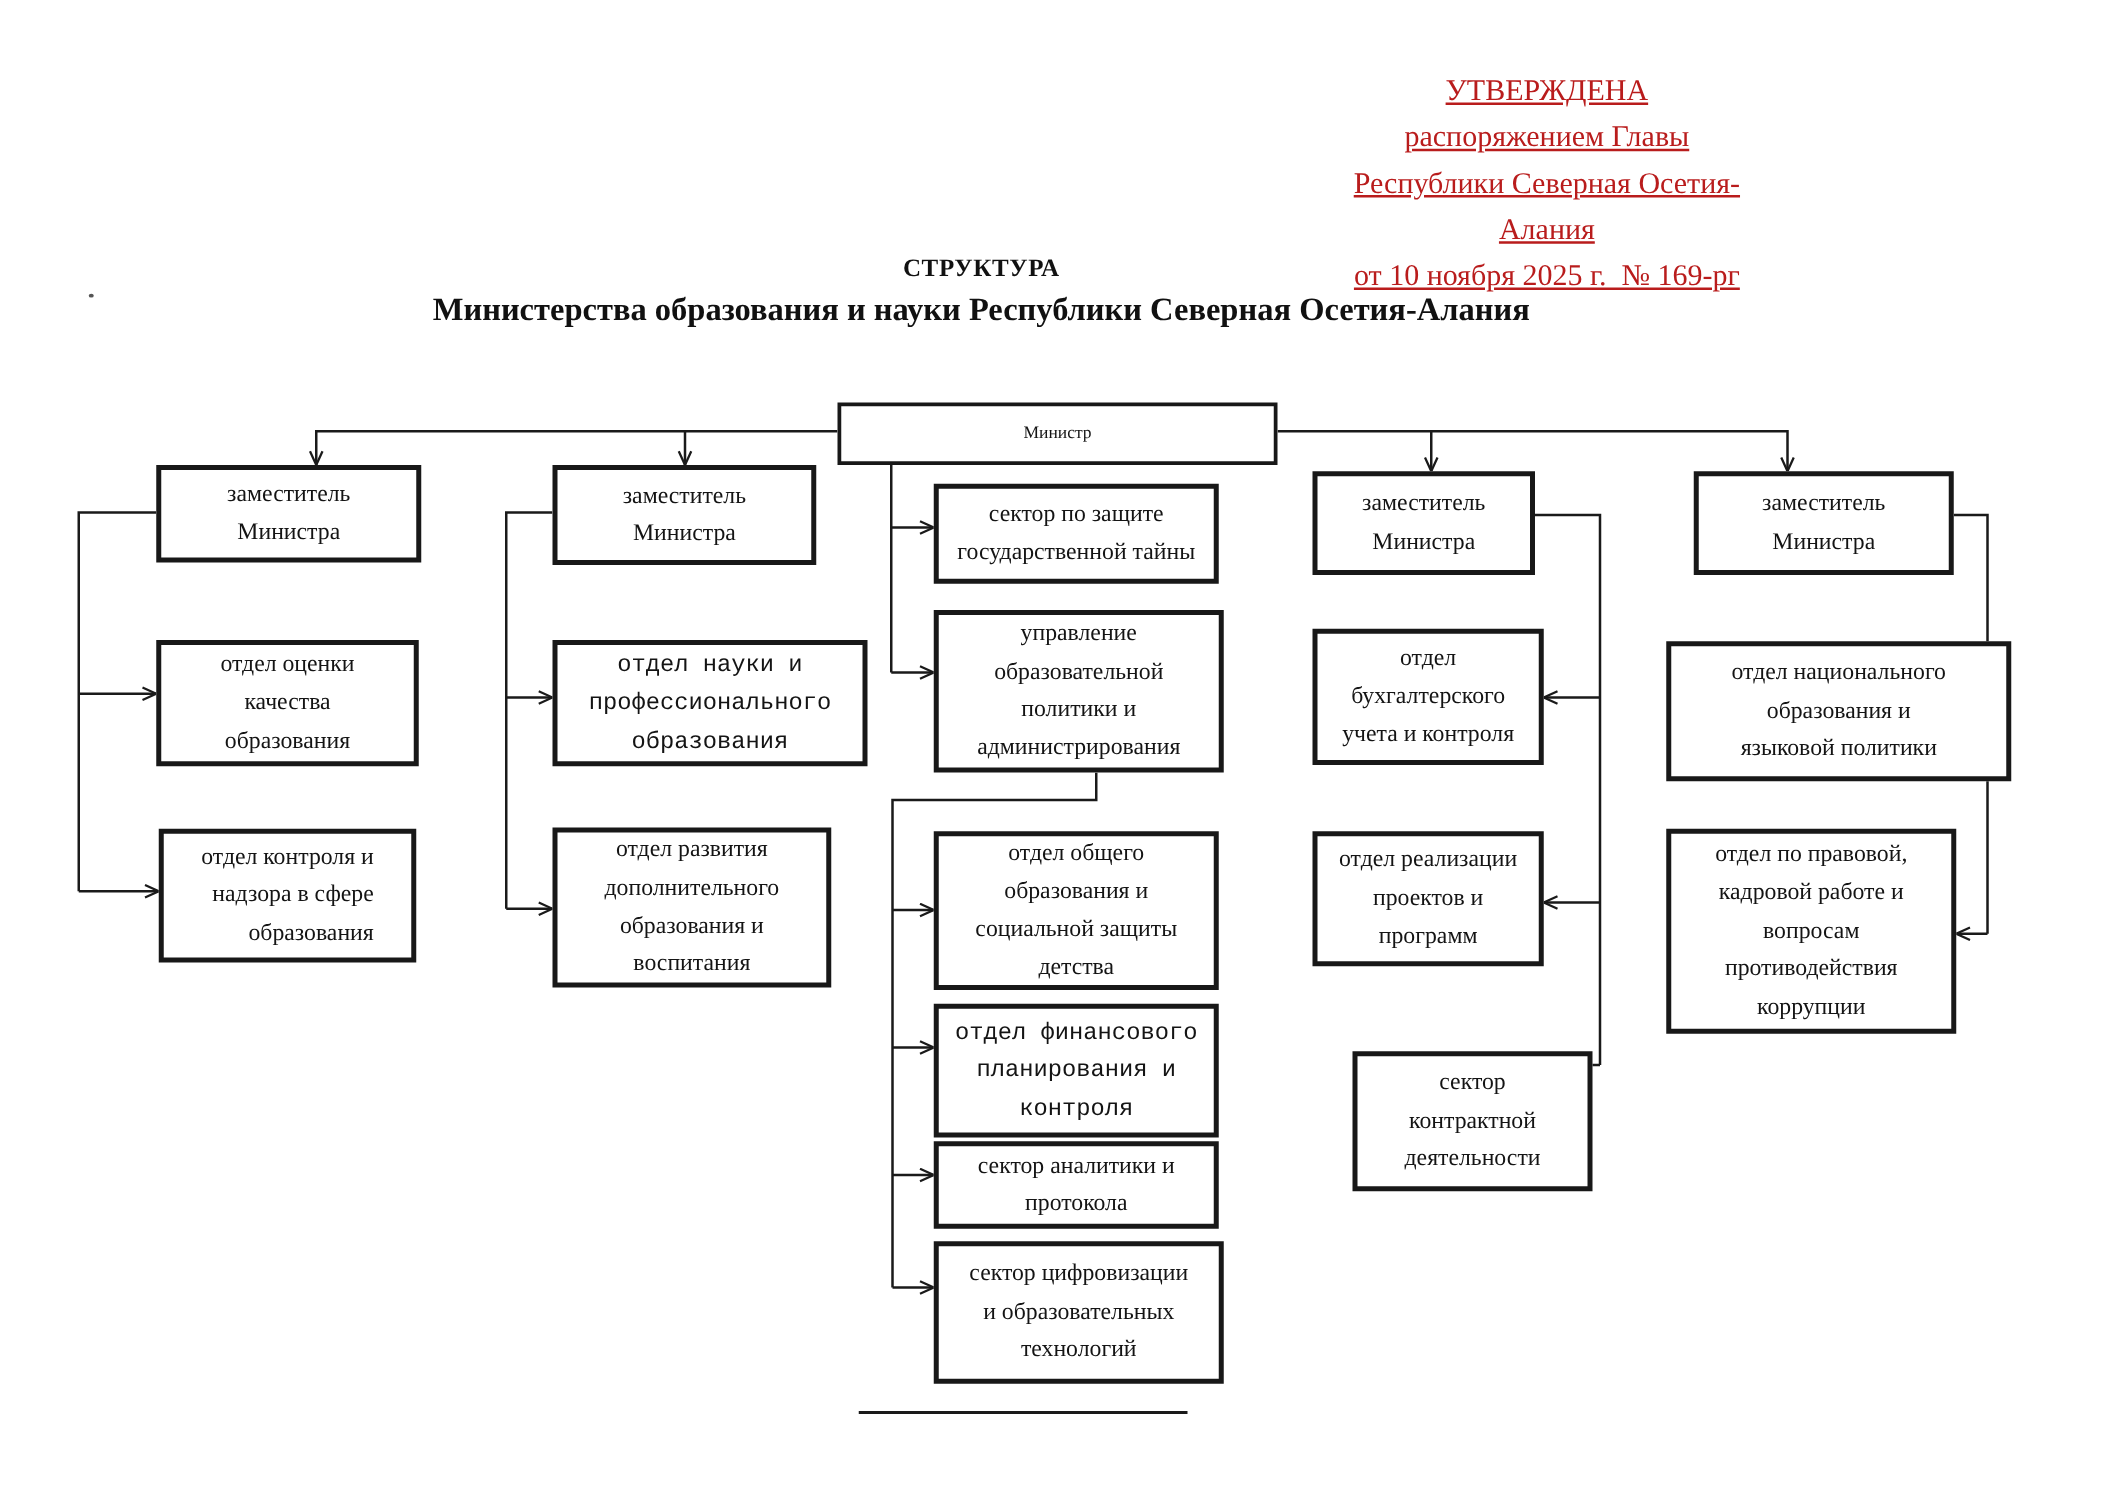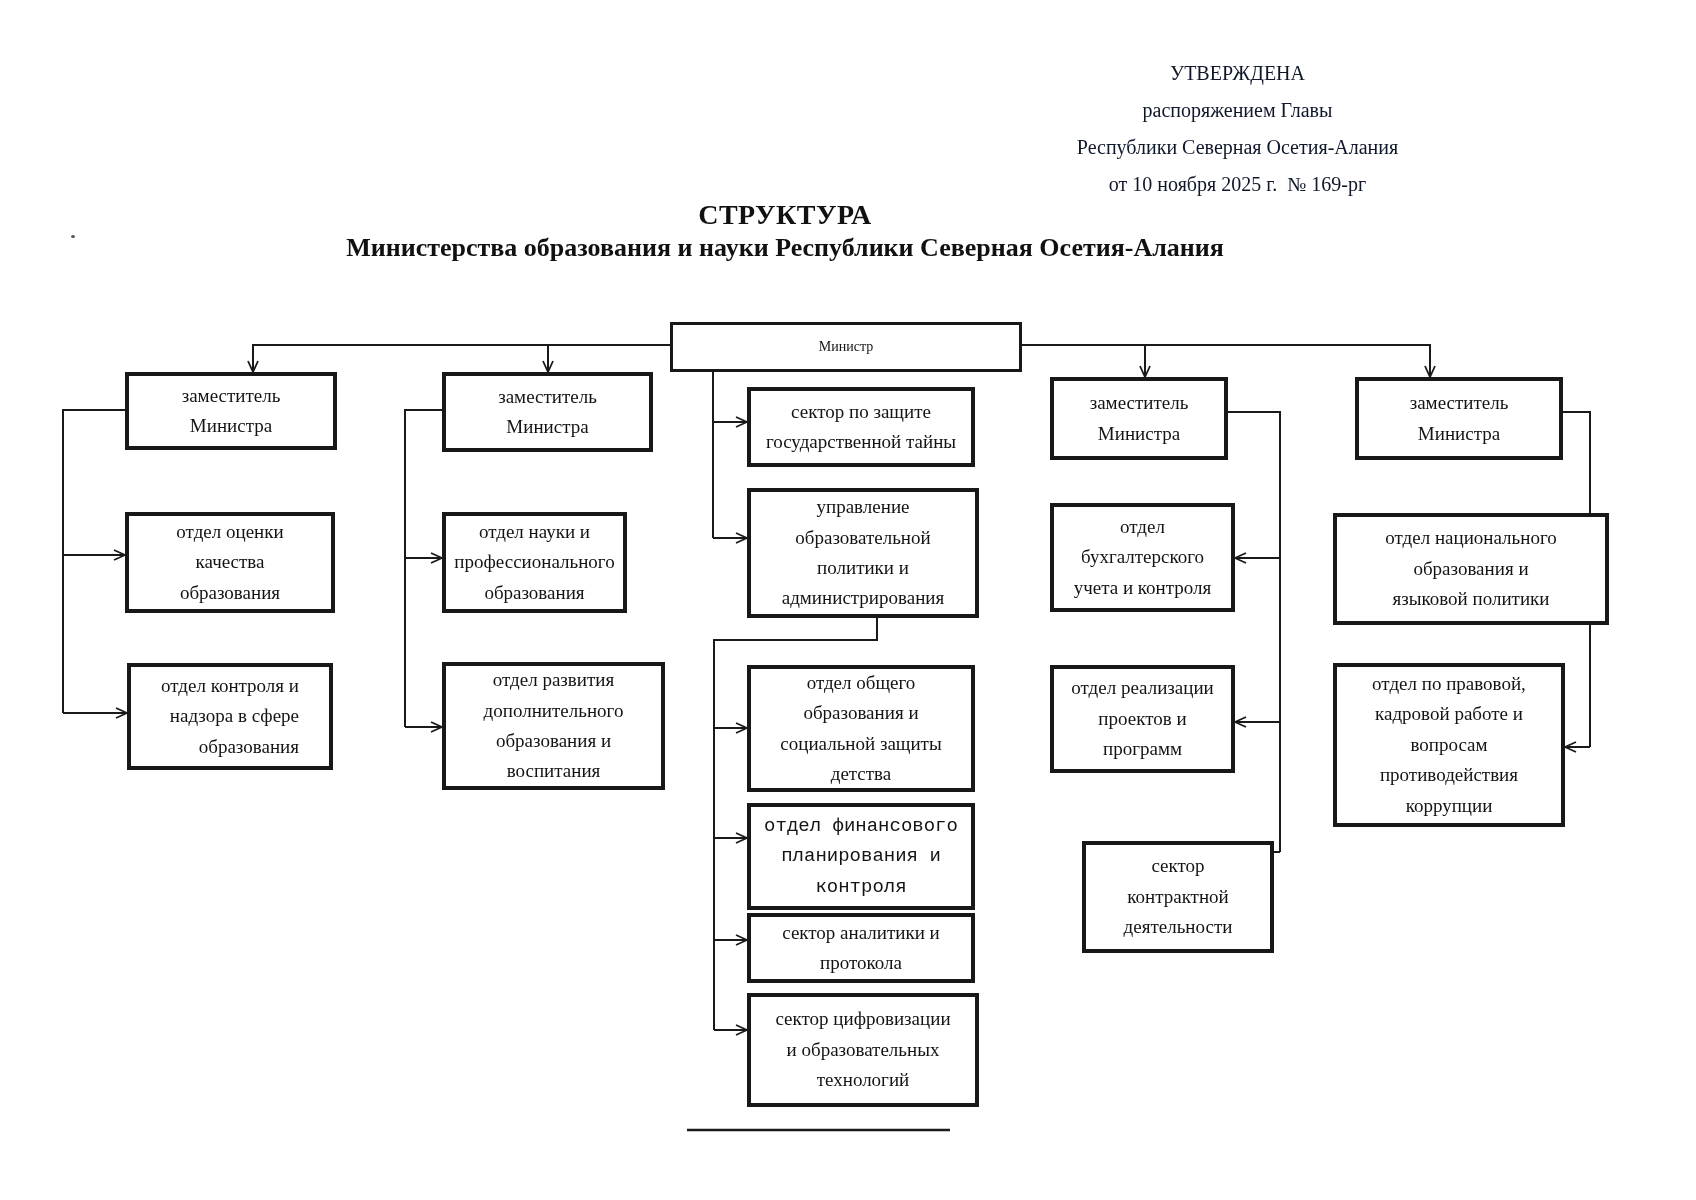--- a/index.html
+++ b/index.html
@@ -4,23 +4,23 @@
 <style>
   html,body{margin:0;padding:0;background:#fff;}
   #page{position:relative;width:1696px;height:1200px;background:#fff;overflow:hidden;
         font-family:"Liberation Serif", serif;color:#161616;}
   #wires{position:absolute;left:0;top:0;width:1696px;height:1200px;}
   .box{position:absolute;box-sizing:border-box;border:4px solid #181818;background:#fff;
        display:flex;align-items:center;justify-content:center;text-align:center;
        white-space:pre-line;font-size:19px;line-height:1.6;color:#141414;padding:2px;}
   .box--minister{border-width:3px;font-size:14px;text-align:right;}
   .approval{position:absolute;left:1045px;top:55px;width:385px;text-align:center;
-            font-size:20px;line-height:37px;color:#0f172a;}
+            font-size:24px;line-height:37px;color:#b91c1c;text-decoration:underline;}
   .titleblock{position:absolute;left:85px;top:200px;width:1400px;text-align:center;color:#111;}
-  .titleblock .t1{font-weight:bold;font-size:28px;line-height:30px;letter-spacing:.5px;}
+  .titleblock .t1{font-weight:bold;font-size:20px;line-height:30px;letter-spacing:.5px;}
   .titleblock .t2{font-weight:bold;font-size:26px;line-height:36px;}
   .speck{position:absolute;left:71px;top:235px;width:4px;height:3px;background:#555;border-radius:50%;}
 </style>
 </head>
 <body>
 
 <div id="page">
 
   <svg id="wires" viewBox="0 0 1696 1200" xmlns="http://www.w3.org/2000/svg">
     <defs>
@@ -90,21 +90,21 @@
 политики и
 администрирования</div>
 
   <div class="box" style="left:125px;top:512px;width:210px;height:101px;">отдел оценки
 качества
 образования</div>
   <div class="box" style="left:127px;top:663px;width:206px;height:107px;text-align:right;">отдел контроля и
 надзора в сфере
 образования</div>
 
-  <div class="box" style="left:442px;top:512px;width:185px;height:101px;">отдел науки и
+  <div class="box" style="left:442px;top:512px;width:252px;height:101px;font-family:Liberation Mono, monospace;">отдел науки и
 профессионального
 образования</div>
   <div class="box" style="left:442px;top:662px;width:223px;height:128px;">отдел развития
 дополнительного
 образования и
 воспитания</div>
 
   <div class="box" style="left:747px;top:665px;width:228px;height:127px;">отдел общего
 образования и
 социальной защиты

